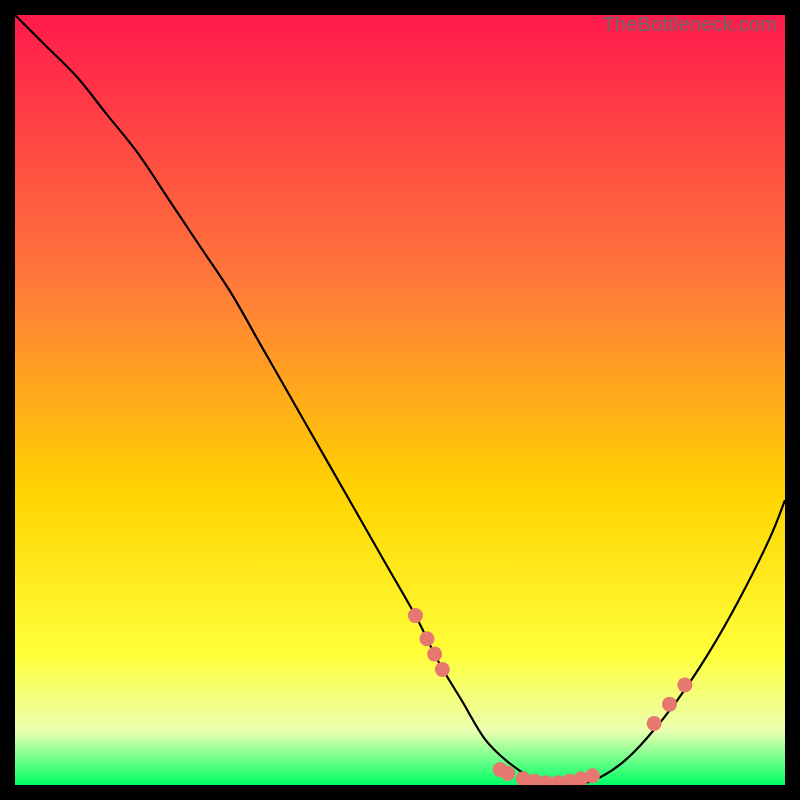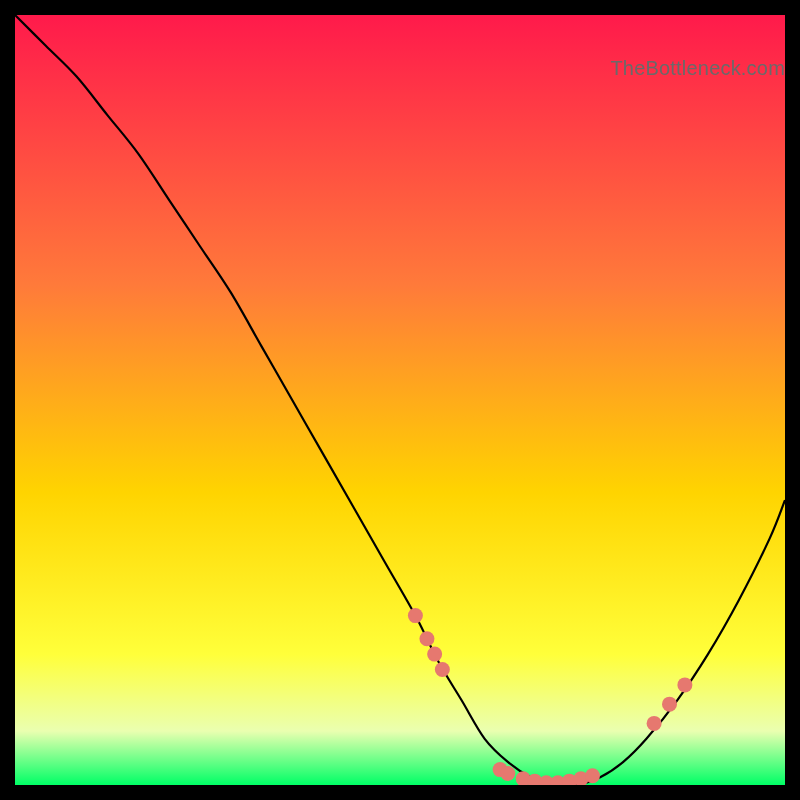--- a/index.html
+++ b/index.html
@@ -22,26 +22,25 @@
   .plot {
     position: absolute;
     left: 0;
     top: 0;
     width: 770px;
     height: 770px;
   }
   .watermark {
     position: absolute;
     top: -2px;
-    right: 0px;
+    right: 8px;
     color: #6a6a6a;
     font-size: 20px;
     font-weight: 500;
     letter-spacing: 0.2px;
-    margin-top: 44px;
   }
 </style>
 </head>
 <body>
 
 <div class="frame">
   <svg class="plot" viewBox="0 0 770 770" preserveAspectRatio="none">
     <defs>
       <linearGradient id="bg-grad" x1="0" y1="0" x2="0" y2="1">
         <stop offset="0%" stop-color="#ff1a4b"></stop>

